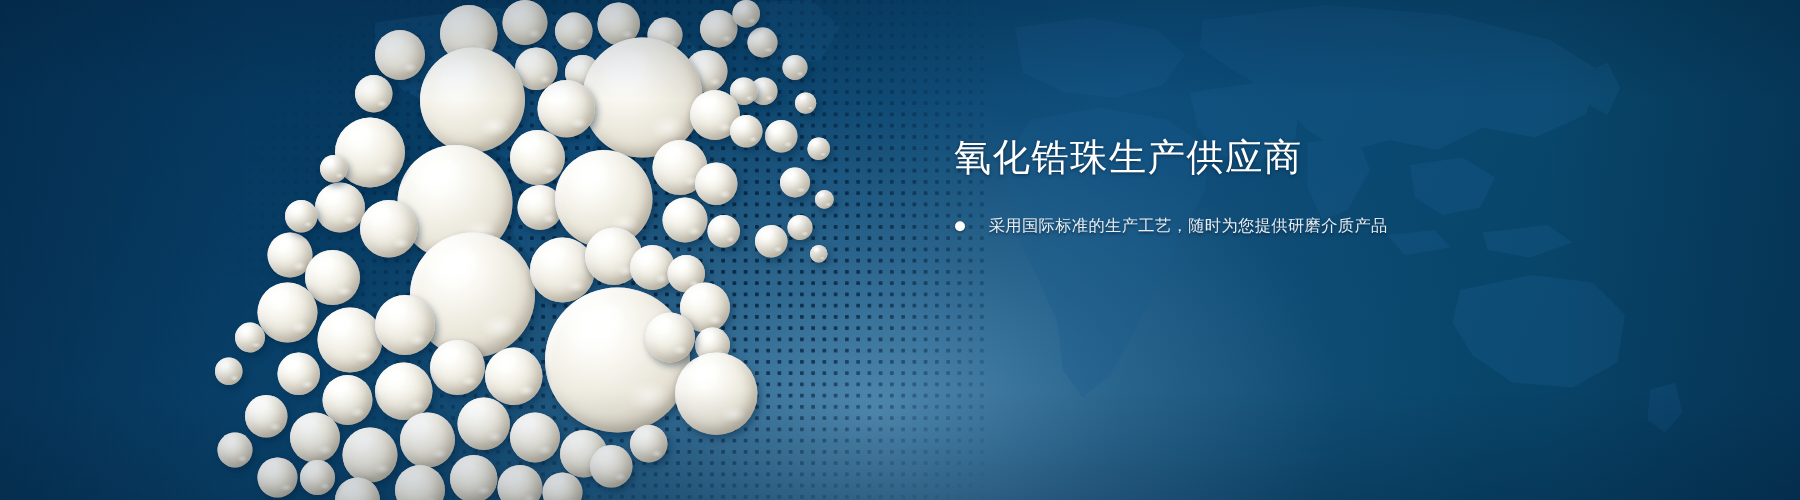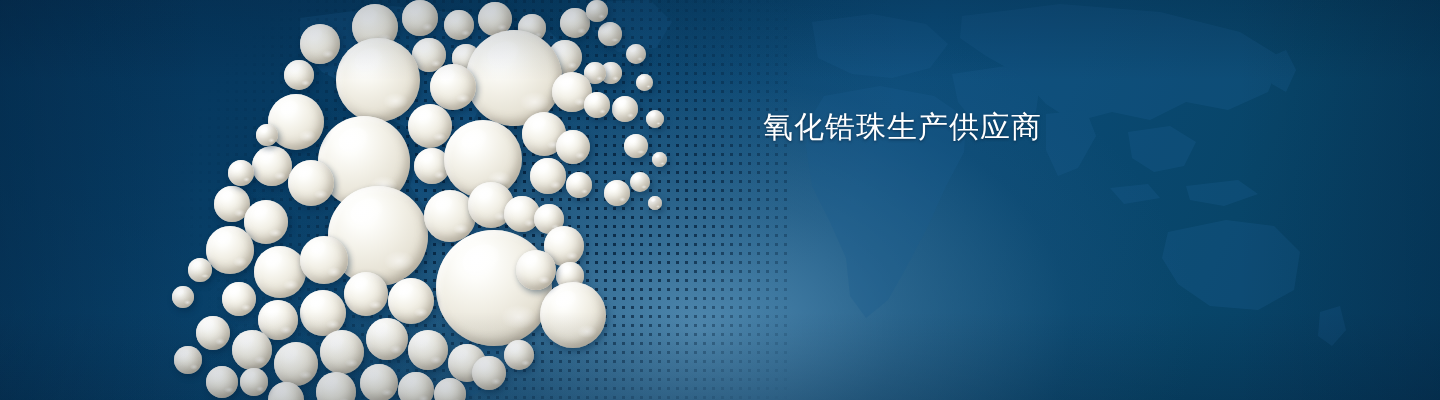--- a/index.html
+++ b/index.html
@@ -308,17 +308,21 @@
   <div class="bg-vignette"></div>
 
   <div class="copy">
 
     <div class="title">氧化锆珠生产供应商</div>
 
     <div class="bullets">
 
 
 
+      <div class="bullet-row">
+        <span class="dot"></span>
+        <span class="line">采用国际标准的生产工艺，随时为您提供研磨介质产品</span>
+      </div>
 
     </div>
   </div>
 
 </div>
 
 </body></html>

